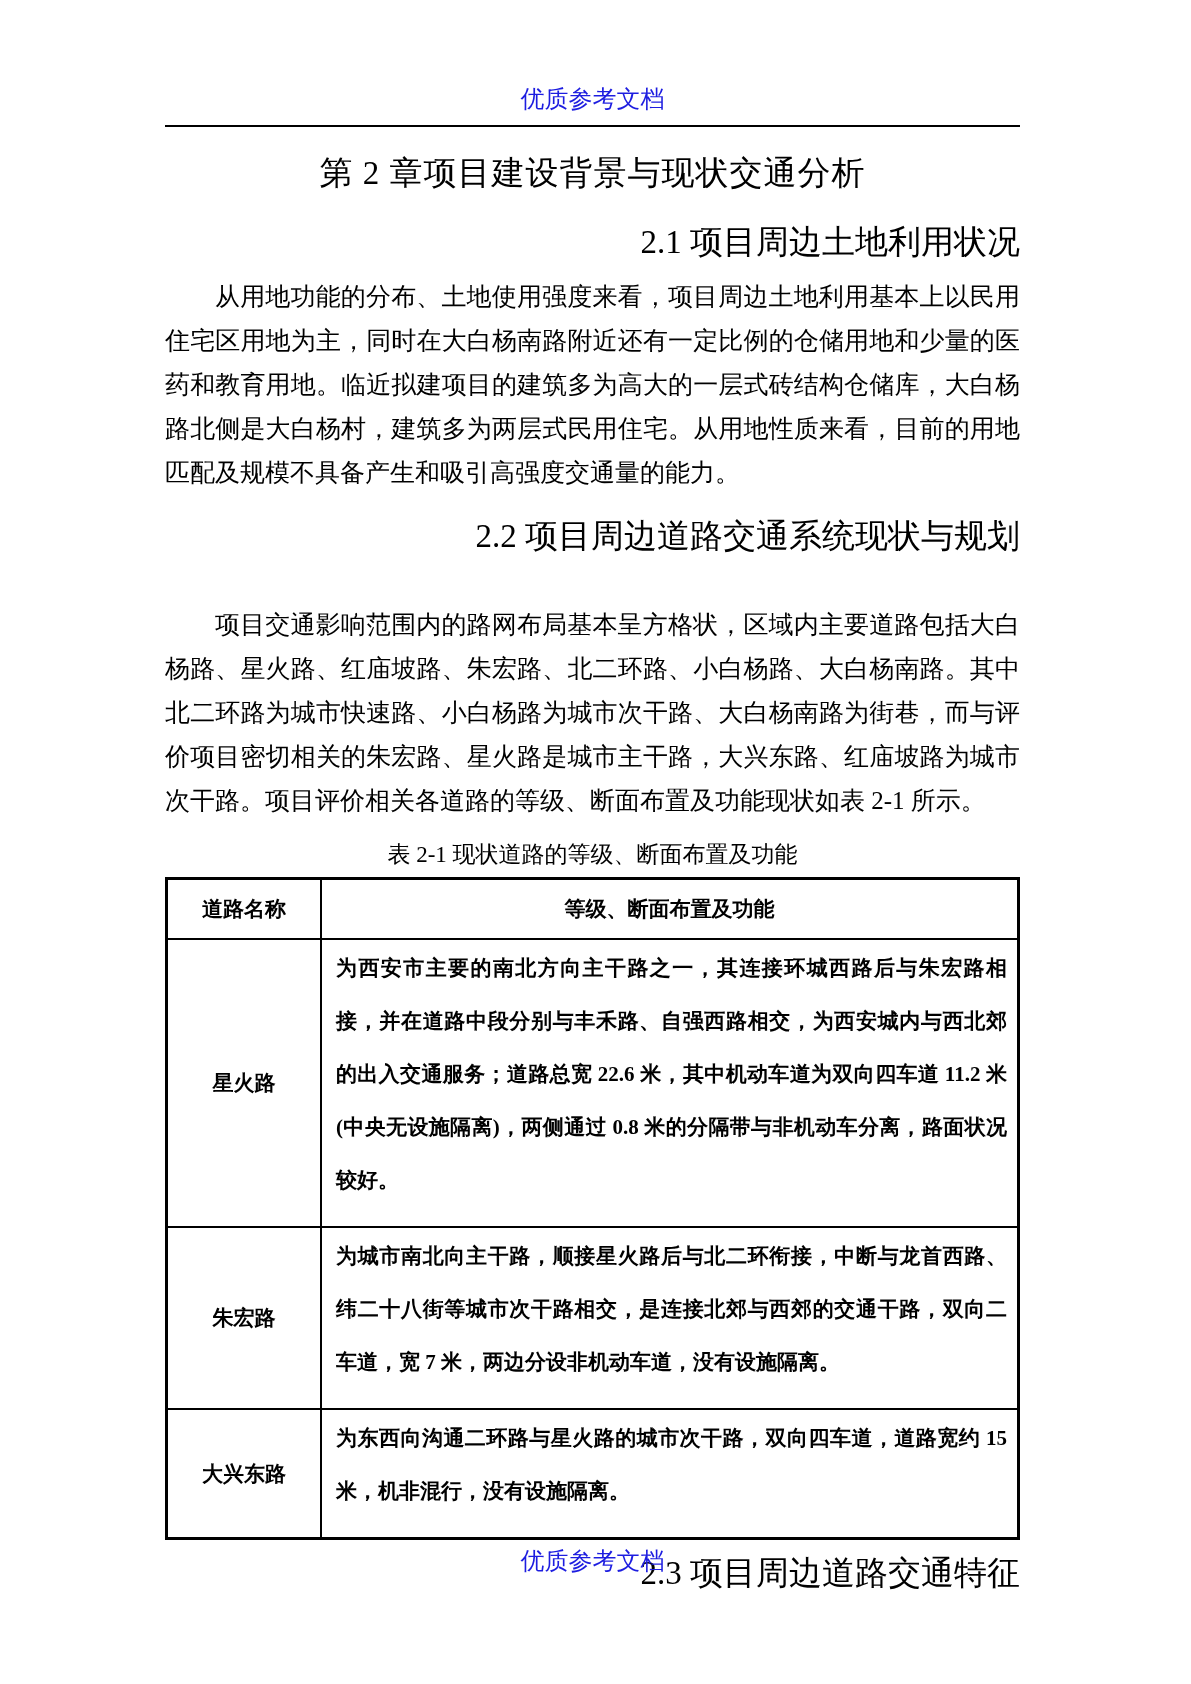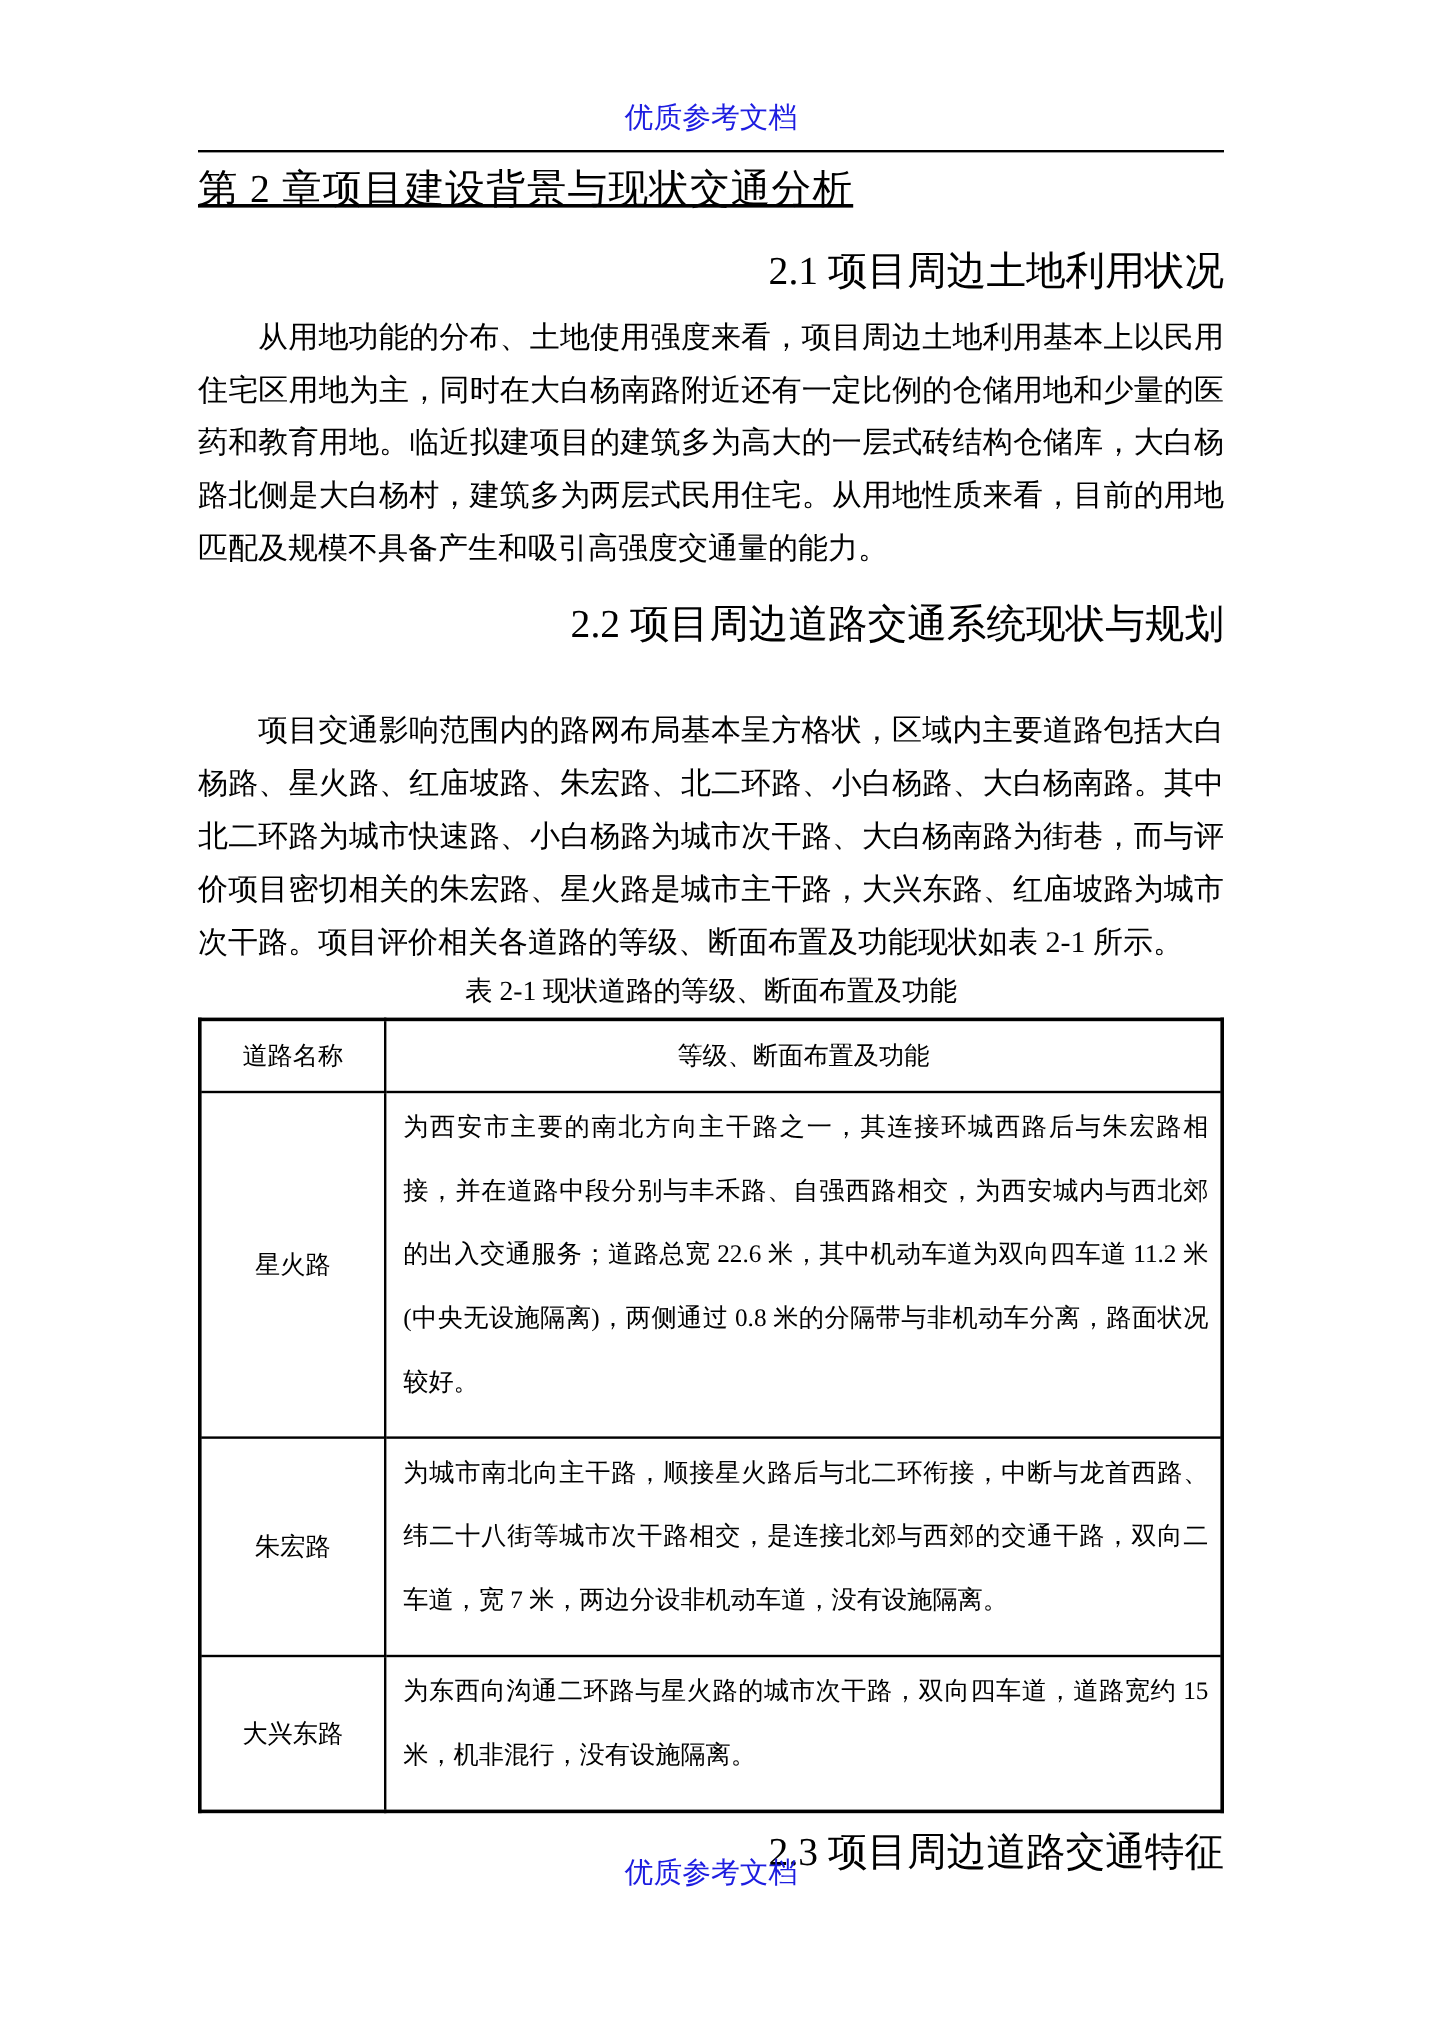--- a/index.html
+++ b/index.html
@@ -18,54 +18,55 @@
     text-align:center;
     font-size:24px; line-height:34px;
     color:#1d1de0;
   }
   .header-rule {
     border-bottom:2px solid #000;
     margin-top:9px;
     height:0;
   }
   .chapter-title {
-    margin-top:7px;
+    margin-top:22px;
+    text-align:center;
     font-size:33px; line-height:48px;
     font-weight:normal;
     letter-spacing:1px;
-    text-decoration:underline;
   }
   .section-heading {
     margin:22px 0 0 0;
     font-size:33px; line-height:46px;
     font-weight:normal;
     text-align:right;
   }
   .section-heading.h22 { margin-top:18px; }
   .section-heading.h23 { margin-top:10px; }
   .body-para {
     margin:10px 0 0 0;
     font-size:25px; line-height:44px;
     text-align:justify;
     text-indent:50px;
   }
   .body-para.p22 { margin-top:44px; }
   .table-caption {
+    margin-top:14px;
     text-align:center;
     font-size:23px; line-height:36px;
   }
   table.road-table {
     width:100%;
     border-collapse:collapse;
     margin-top:4px;
     border:3px solid #000;
   }
   .road-table th, .road-table td {
     border:2px solid #000;
-    font-weight:normal;
+    font-weight:bold;
     font-size:21px;
   }
   .road-table th { height:56px; text-align:center; }
   .road-table td.cell-name {
     width:150px;
     text-align:center;
     vertical-align:middle;
   }
   .road-table td.cell-desc {
     line-height:53px;

